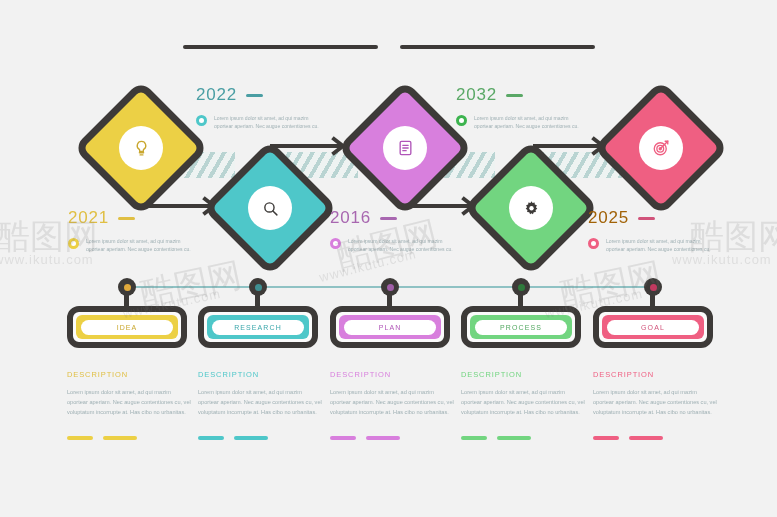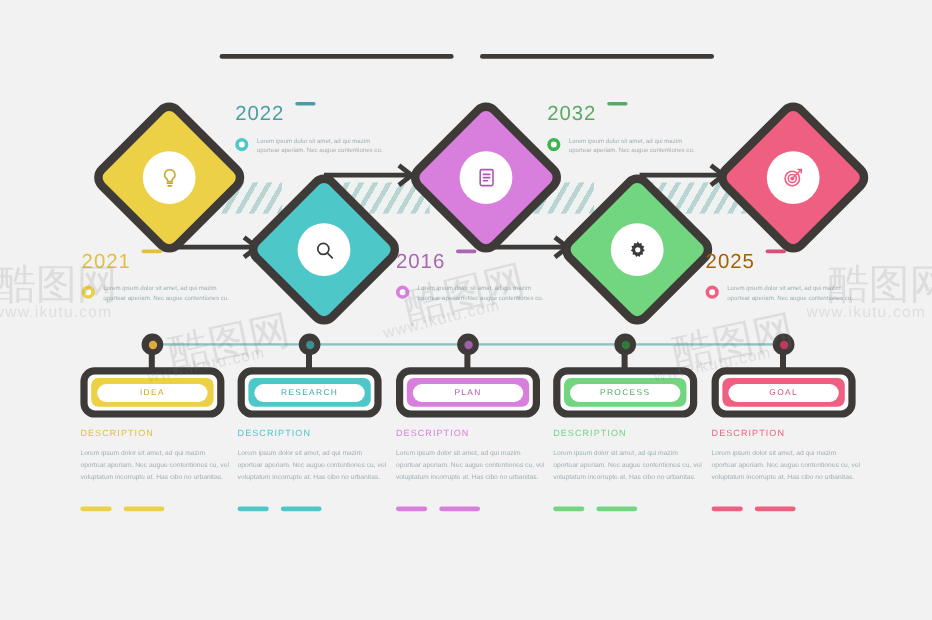--- a/index.html
+++ b/index.html
@@ -99,21 +99,21 @@
   .d4 { left: 483px; top: 160px; background: #72d580; }
   .d5 { left: 613px; top: 100px; background: #ef5f82; }
 
   
   .year-block {
     position: absolute;
     width: 150px;
   }
   .year-head {
     display: flex;
-    align-items: flex-start;
+    align-items: center;
     gap: 9px;
   }
   .year-label {
     font-size: 17px;
     letter-spacing: 0.8px;
   }
   .year-dash {
     width: 17px;
     height: 3px;
     border-radius: 2px;
@@ -218,21 +218,21 @@
   }
   .b1 { left: 67px;  }
   .b2 { left: 198px; }
   .b3 { left: 330px; }
   .b4 { left: 461px; }
   .b5 { left: 593px; }
 
   
   .desc-col {
     position: absolute;
-    top: 356px;
+    top: 370px;
     width: 125px;
   }
   .desc-title {
     font-size: 7.5px;
     letter-spacing: 0.9px;
     margin-bottom: 8px;
   }
   .desc-text {
     font-size: 5.6px;
     line-height: 1.82;

